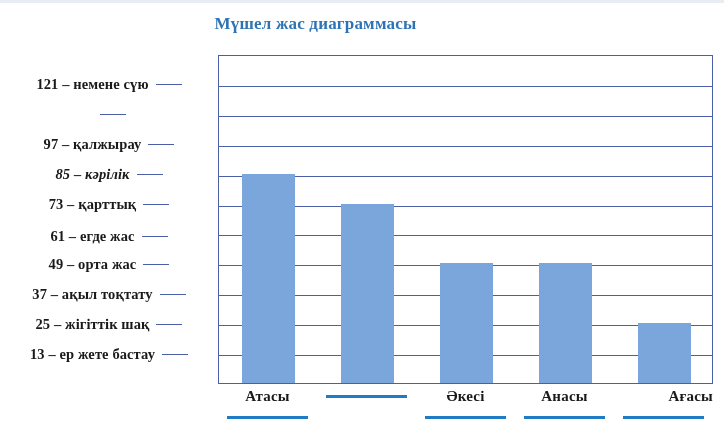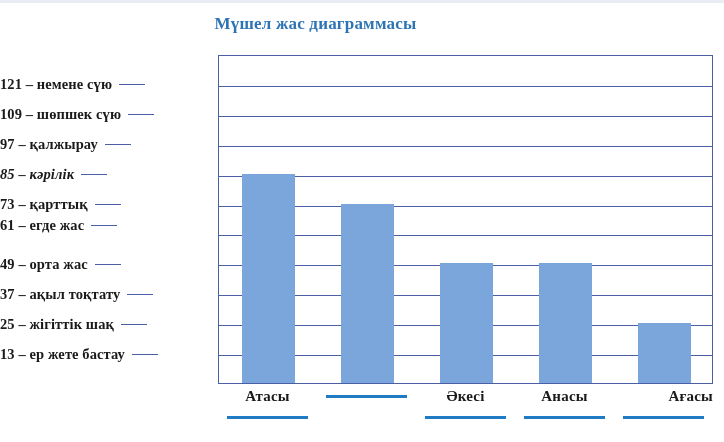--- a/index.html
+++ b/index.html
@@ -74,21 +74,21 @@
     width: 218px;
     height: 329px;
   }
   .y-tick-row {
     position: absolute;
     right: 0;
     width: 218px;
     height: 18px;
     display: flex;
     align-items: center;
-    justify-content: flex-start;
+    justify-content: center;
   }
   .y-tick-text {
     font-size: 14.5px;
     font-weight: bold;
     color: #1a1a1a;
     white-space: nowrap;
     letter-spacing: 0.1px;
   }
   .y-tick-dash {
     display: inline-block;
@@ -155,38 +155,37 @@
         <span class="y-tick-dash"></span>
       </div>
       <div class="y-tick-row" style="top: 230.273px;">
         <span class="y-tick-text">37 – ақыл тоқтату</span>
         <span class="y-tick-dash"></span>
       </div>
       <div class="y-tick-row" style="top: 200.364px;">
         <span class="y-tick-text">49 – орта жас</span>
         <span class="y-tick-dash"></span>
       </div>
-      <div class="y-tick-row" style="top: 161px; margin-left: 32px;">
+      <div class="y-tick-row" style="top: 172px; margin-left: 32px;">
         <span class="y-tick-text">61 – егде жас</span>
         <span class="y-tick-dash"></span>
       </div>
       <div class="y-tick-row" style="top: 140.545px;">
         <span class="y-tick-text">73 – қарттық</span>
         <span class="y-tick-dash"></span>
       </div>
       <div class="y-tick-row" style="top: 110.636px; font-style: italic;">
         <span class="y-tick-text">85 – кәрілік</span>
         <span class="y-tick-dash"></span>
       </div>
       <div class="y-tick-row" style="top: 80.7273px;">
         <span class="y-tick-text">97 – қалжырау</span>
         <span class="y-tick-dash"></span>
       </div>
       <div class="y-tick-row" style="top: 50.8182px;">
-        <span class="y-tick-text">109 – шөпшек сүю</span>
         <span class="y-tick-dash"></span>
       </div>
       <div class="y-tick-row" style="top: 20.9091px;">
         <span class="y-tick-text">121 – немене сүю</span>
         <span class="y-tick-dash"></span>
       </div>
     </div>
 
   <div id="plot-area">
       <div class="gridline" style="top: 299.091px;"></div>

